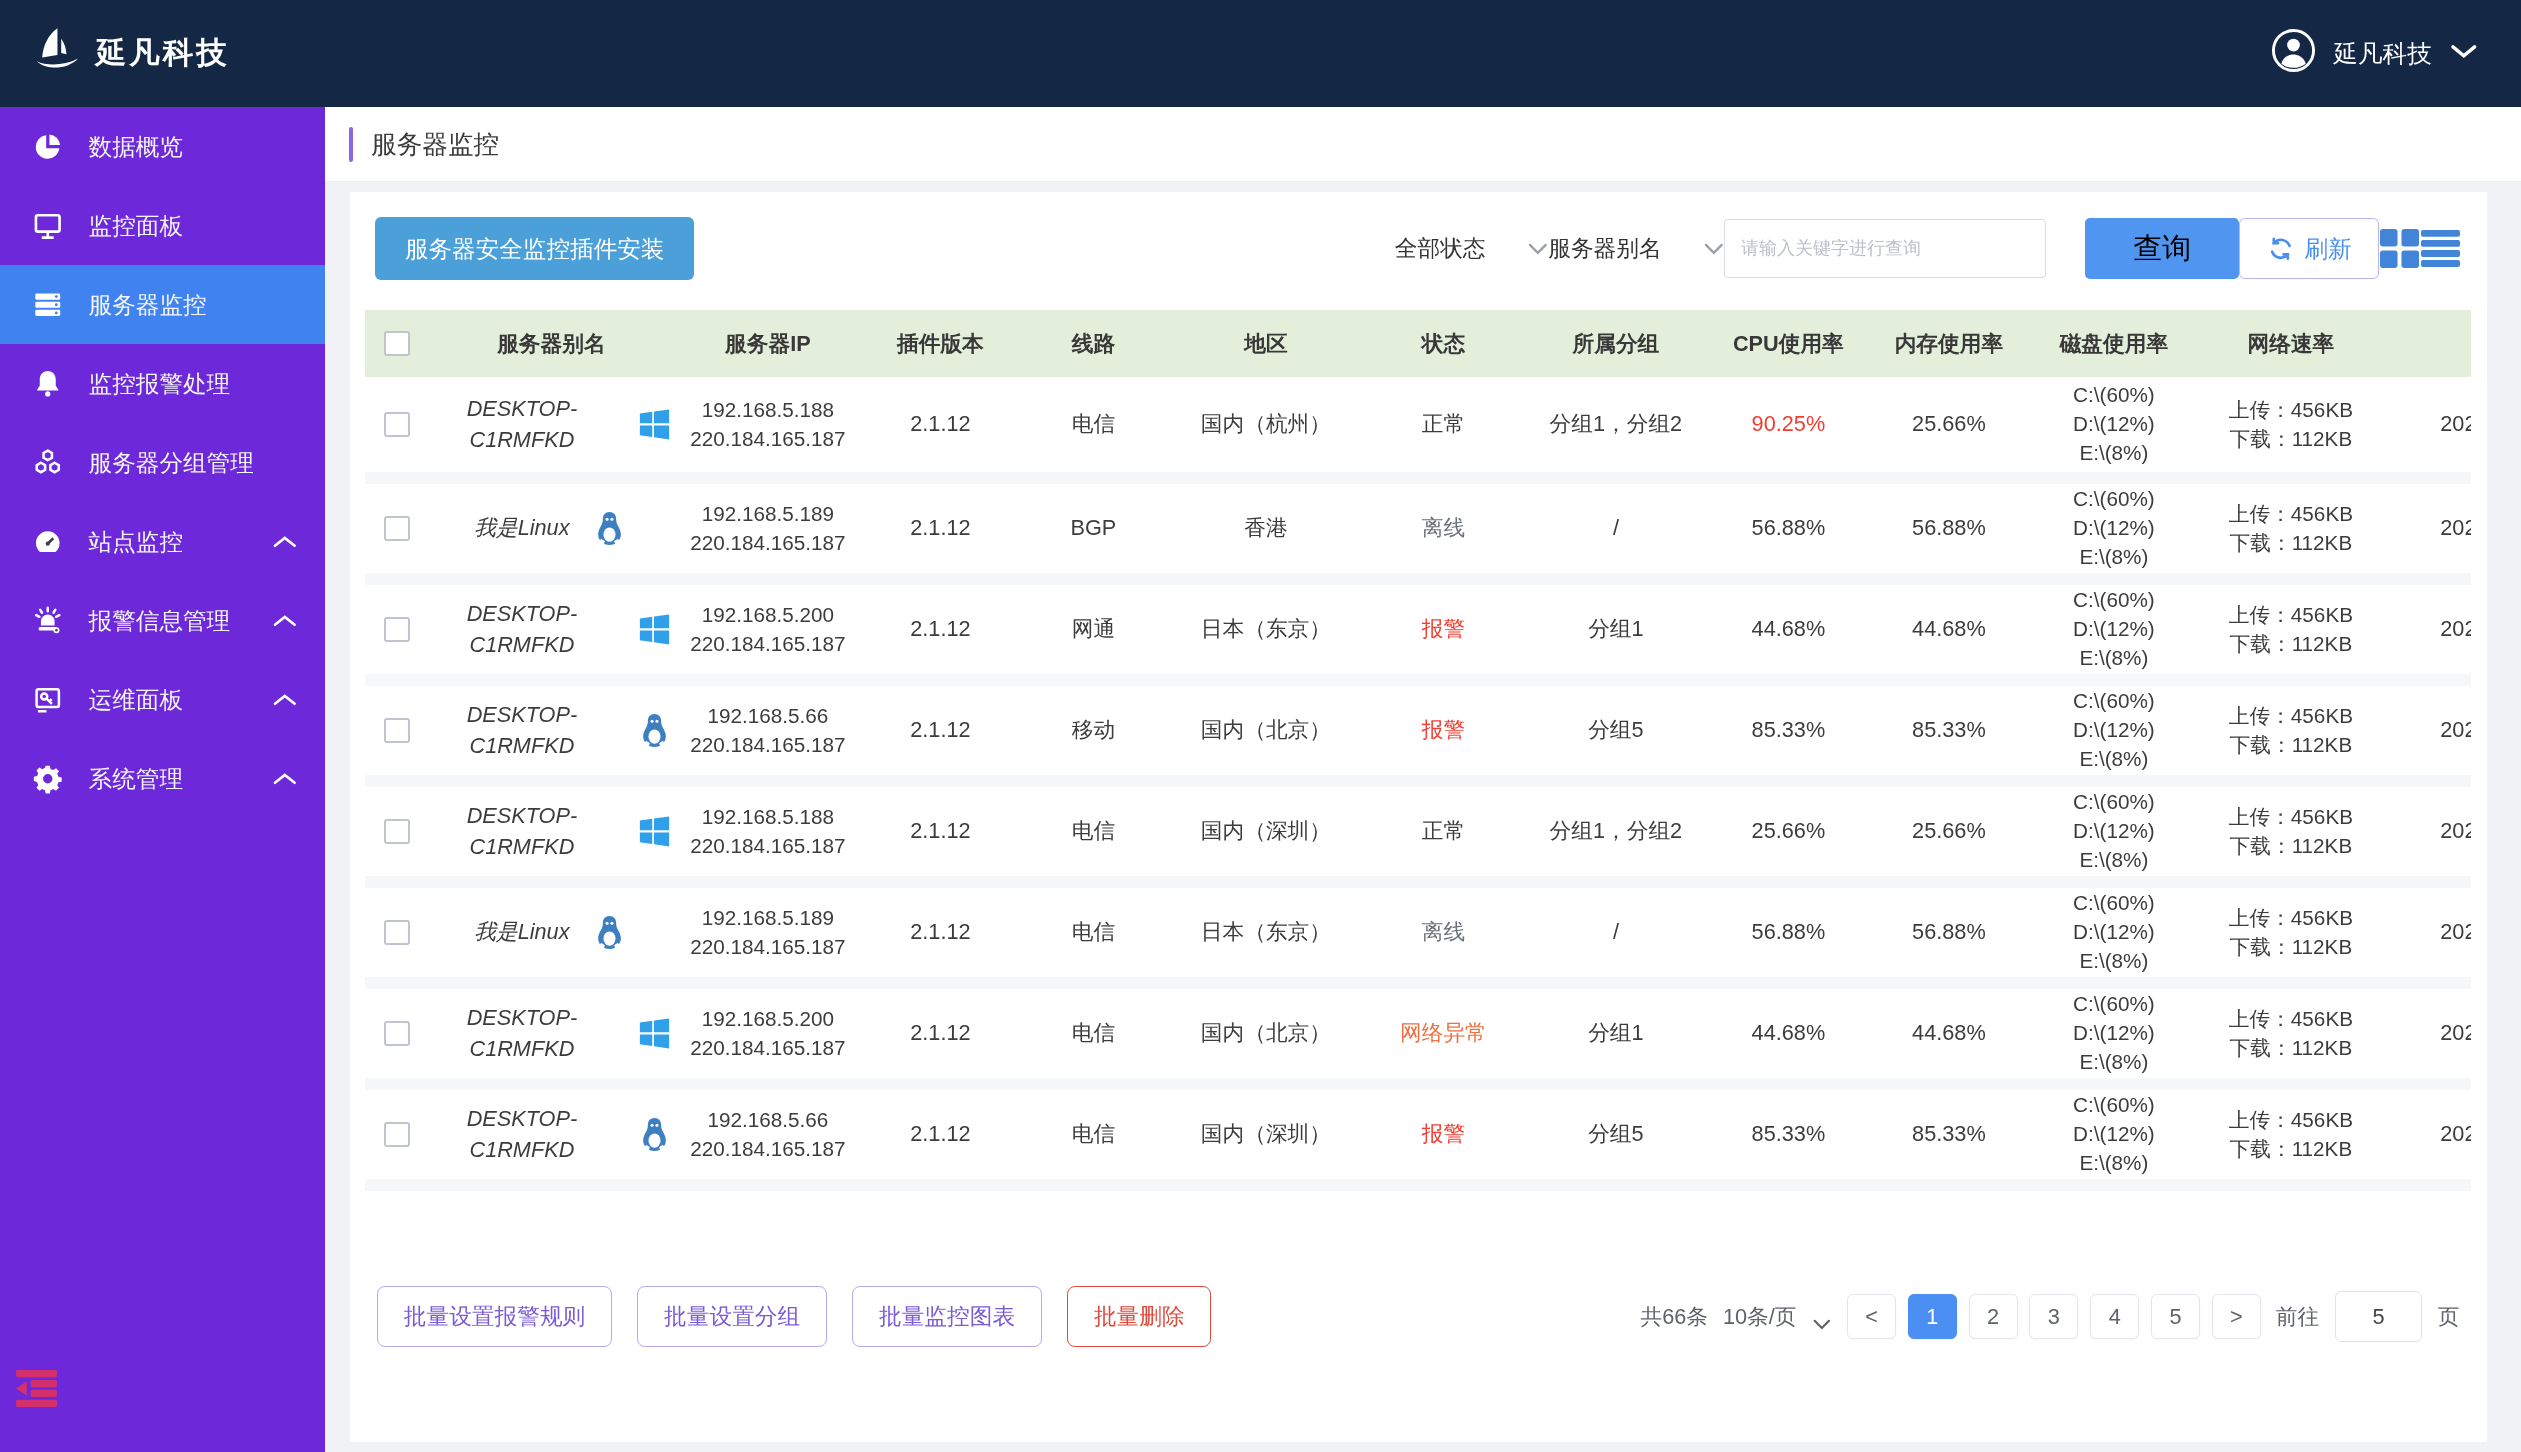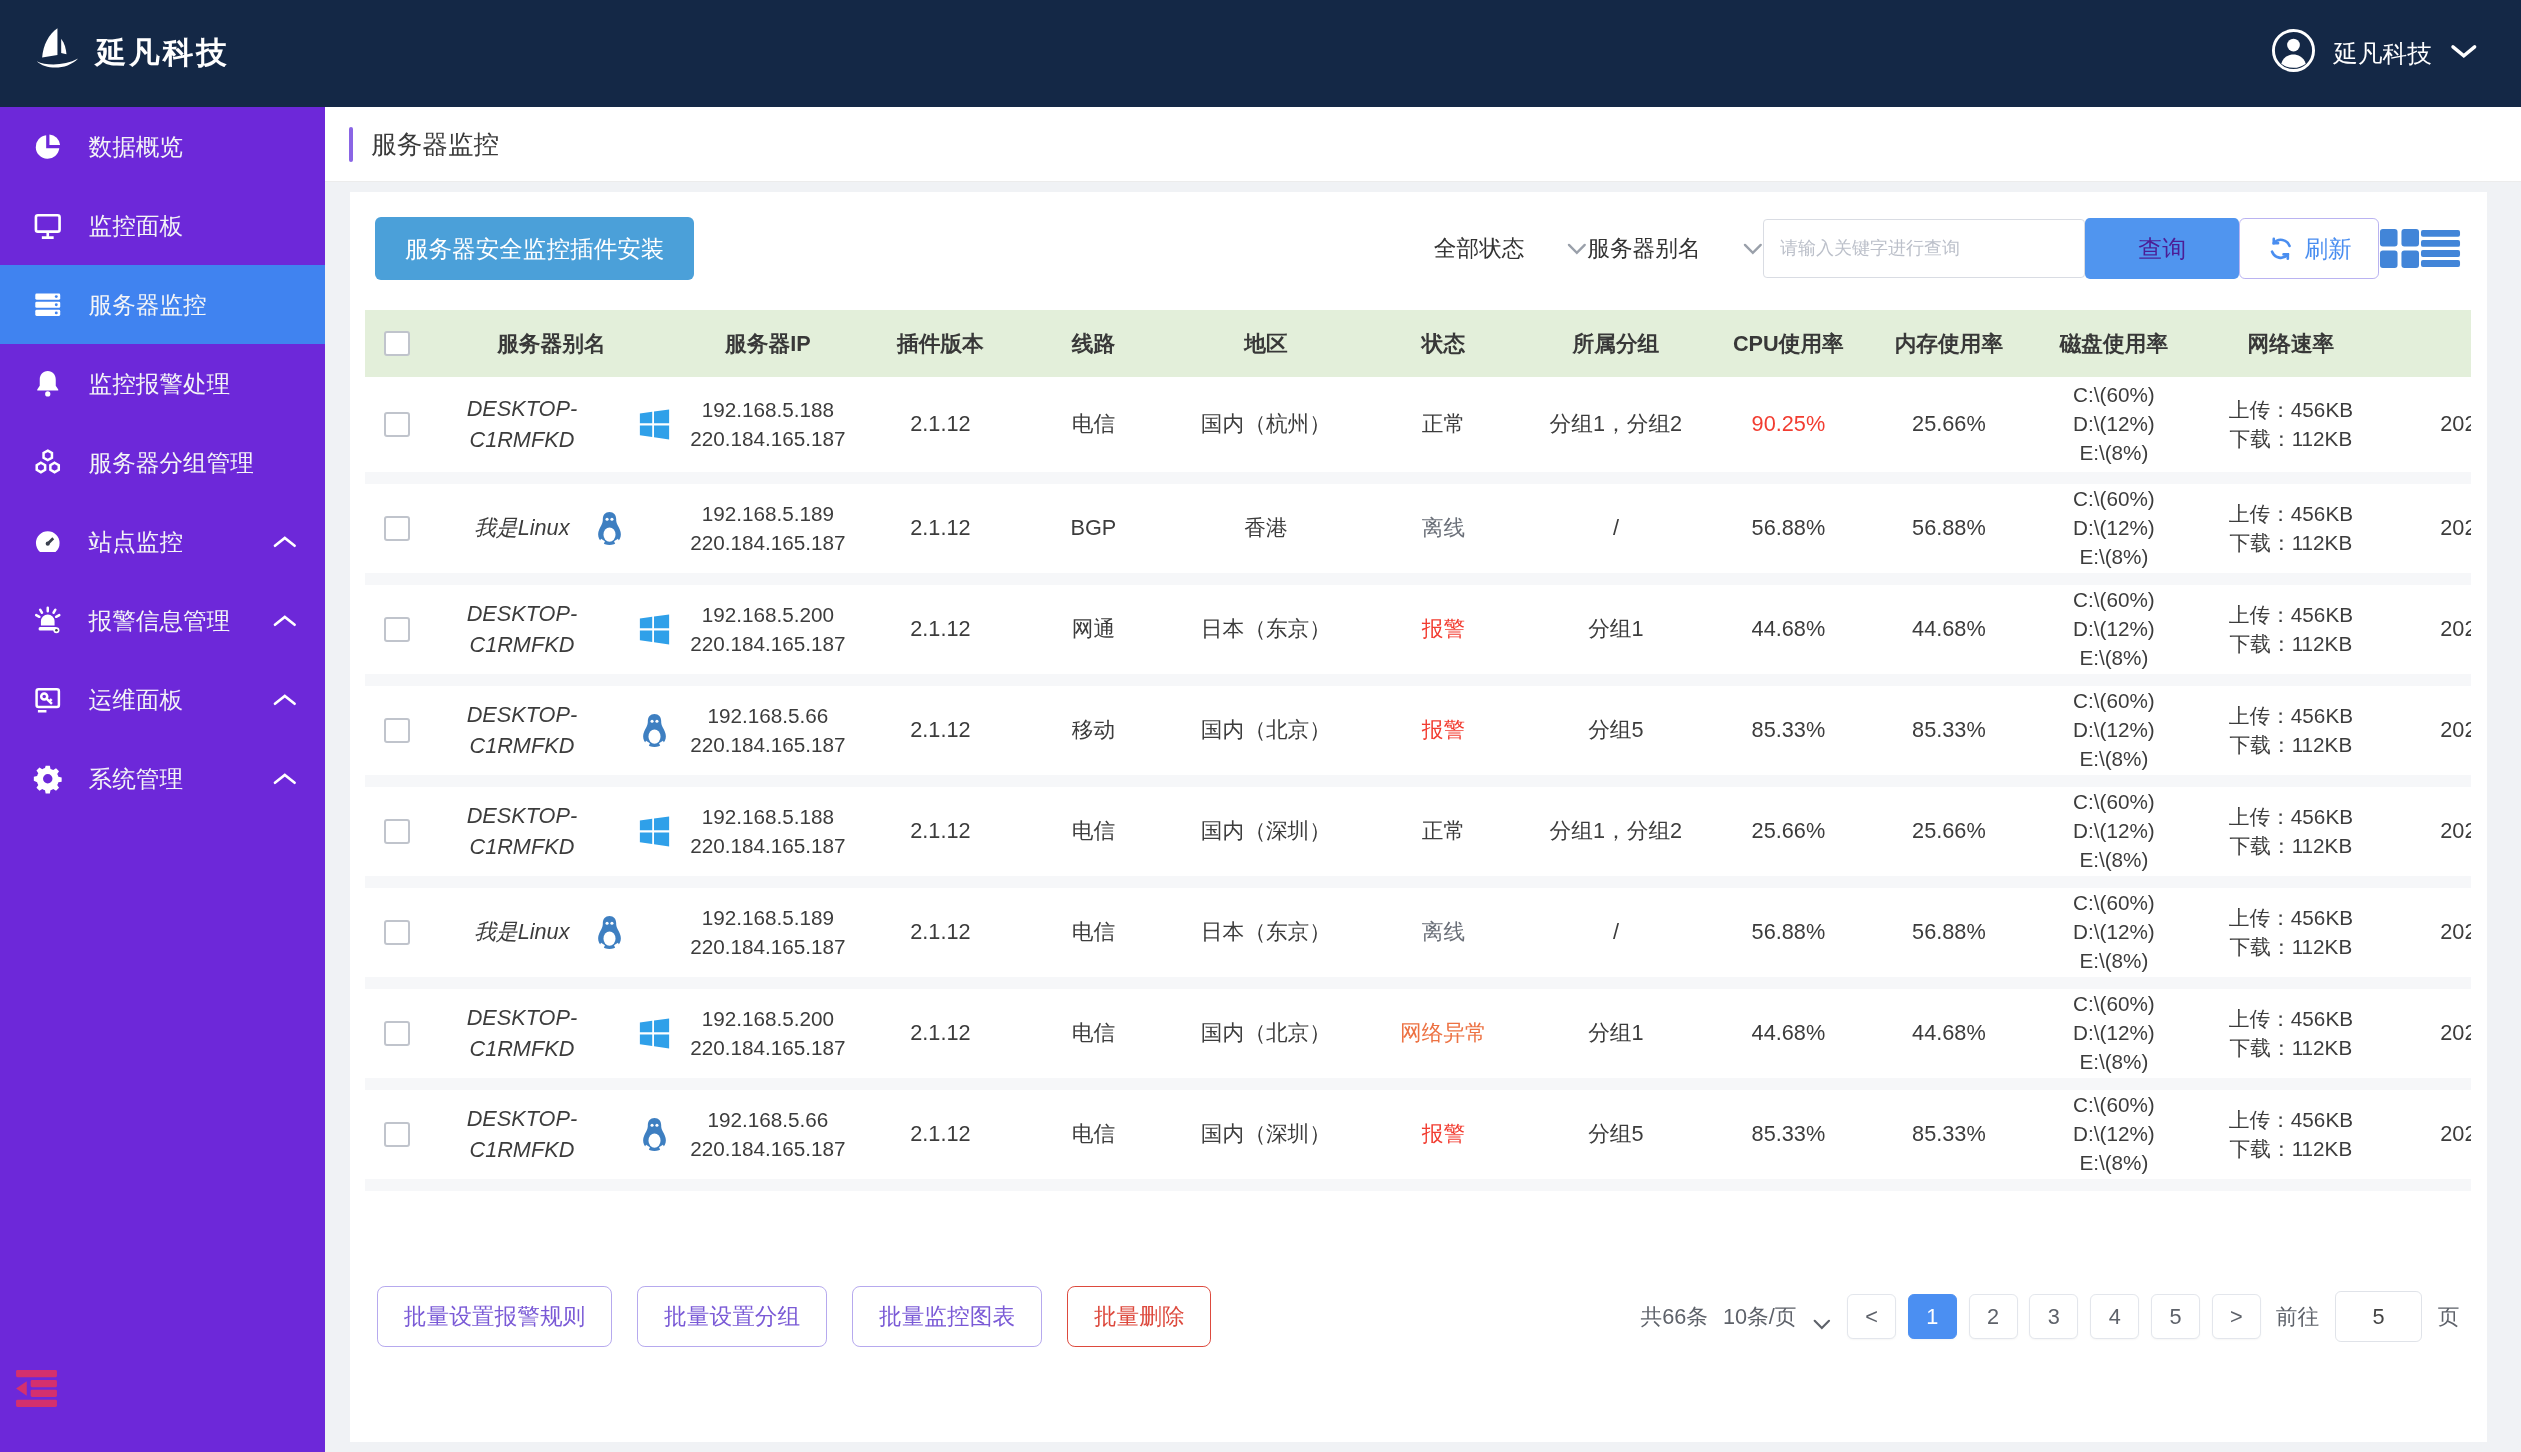--- a/index.html
+++ b/index.html
@@ -37,22 +37,22 @@
     margin:0 9.9px 29.6px; }
   .btn-install { background:#4ba0d9; color:#fff; border:none; border-radius:5.9px;
     height:63px; padding:0 29.6px; font-size:23.6px; cursor:pointer; }
   .filters { display:flex; align-items:center; }
   .select-like { display:flex; align-items:center; gap:41px; font-size:22.7px;
     color:#333; cursor:pointer; }
   .search-input { width:322px; height:59px; border:1px solid #d9dce3; border-radius:3.9px;
     padding:0 15.8px; font-size:18px; color:#333;
     font-family:Liberation Mono, monospace; }
   .search-input::placeholder { color:#bcc0ca; }
-  .btn-query { width:154px; height:61px; background:#5095ef; color:#4c1d95; border:none;
-    border-radius:4.9px; font-size:24px; cursor:pointer; }
+  .btn-query { width:154px; height:61px; background:#5095ef; color:#000000; border:none;
+    border-radius:4.9px; font-size:29px; cursor:pointer;margin-left:39px; }
   .btn-refresh { width:140px; height:61px; background:#fff; border:1px solid #bab3f1;
     border-radius:5.9px; color:#4a8ef0; font-size:23.6px; display:flex; align-items:center;
     justify-content:center; gap:9.9px; cursor:pointer; }
   .view-icon { width:41px; height:41px; cursor:pointer; }
 
   
   .table-wrap { overflow:hidden; }
   table { border-collapse:collapse; table-layout:fixed; width:2166px; }
   thead th { background:#e3efda; height:67px; font-size:21.7px; font-weight:700;
     color:#383838; text-align:center; }

